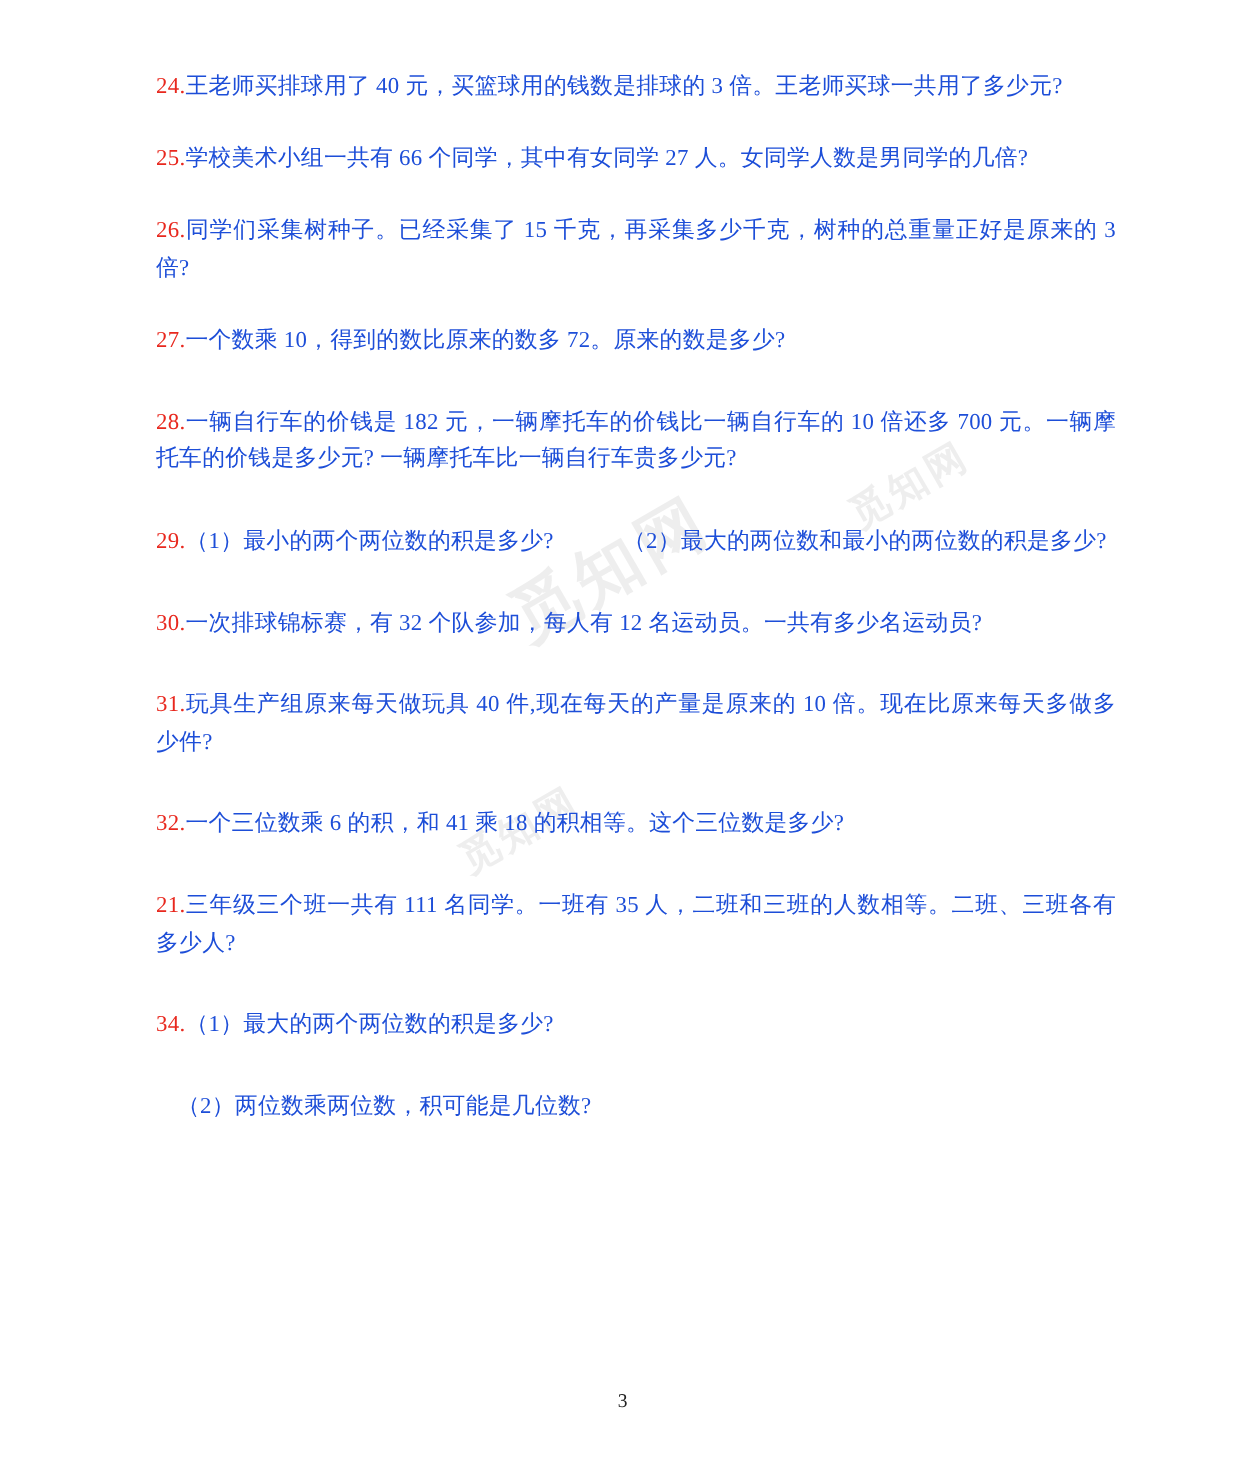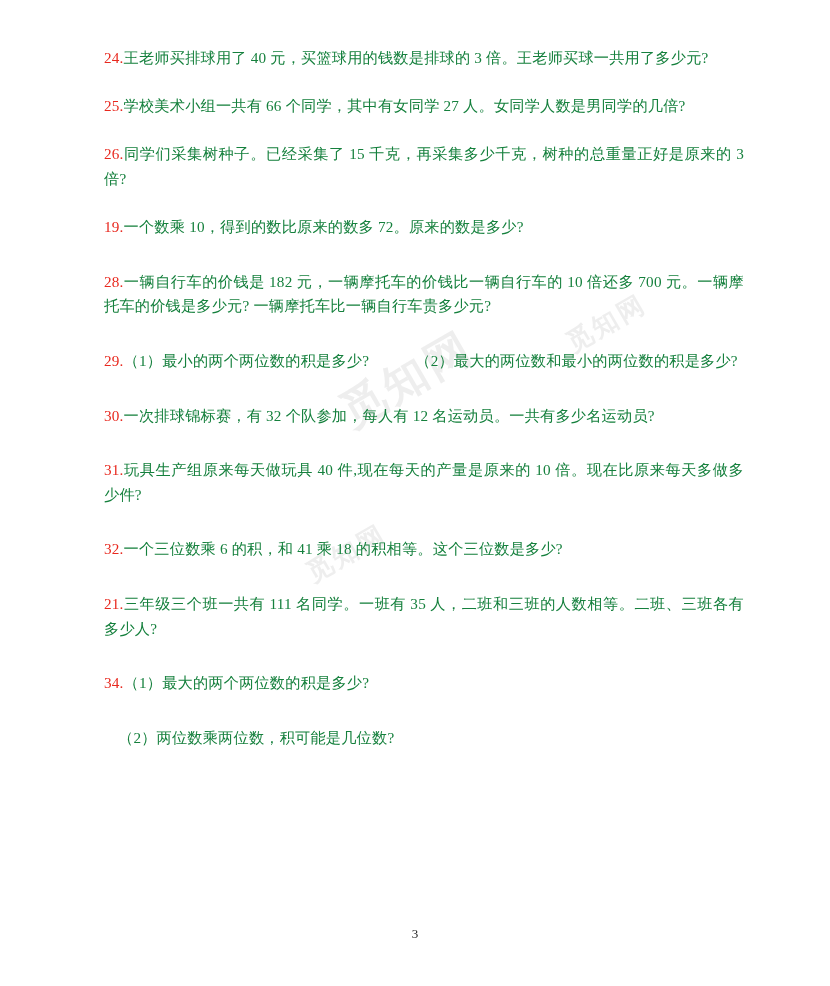--- a/index.html
+++ b/index.html
@@ -54,21 +54,21 @@
     color: #1a1a1a;
     margin: 0 0 23.5px 0;
     text-align: justify;
     letter-spacing: 0.2px;
   }
   .qnum {
     color: #e8281e;
     font-family: "Liberation Serif", serif;
   }
   .qtext {
-    color: #15803d;
+    color: #1d4ed8;
   }
   .indent {
     text-indent: 0;
     padding-left: 14px;
     margin-top: 24px;
   }
   .gapwide { margin-bottom: 30px; }
   .pagenum {
     position: absolute;
     bottom: 44px;
@@ -100,21 +100,21 @@
 
     <p class="qline">
       <span class="qnum">25.</span><span class="qtext">学校美术小组一共有 66 个同学，其中有女同学 27 人。女同学人数是男同学的几倍?</span>
     </p>
 
     <p class="qline">
       <span class="qnum">26.</span><span class="qtext">同学们采集树种子。已经采集了 15 千克，再采集多少千克，树种的总重量正好是原来的 3 倍?</span>
     </p>
 
     <p class="qline gapwide">
-      <span class="qnum">19.</span><span class="qtext">一个数乘 10，得到的数比原来的数多 72。原来的数是多少?</span>
+      <span class="qnum">27.</span><span class="qtext">一个数乘 10，得到的数比原来的数多 72。原来的数是多少?</span>
     </p>
 
     <p class="qline gapwide">
       <span class="qnum">28.</span><span class="qtext">一辆自行车的价钱是 182 元，一辆摩托车的价钱比一辆自行车的 10 倍还多 700 元。一辆摩托车的价钱是多少元? 一辆摩托车比一辆自行车贵多少元?</span>
     </p>
 
     <p class="qline gapwide">
       <span class="qnum">29.</span><span class="qtext">（1）最小的两个两位数的积是多少?　　　（2）最大的两位数和最小的两位数的积是多少?</span>
     </p>
 

